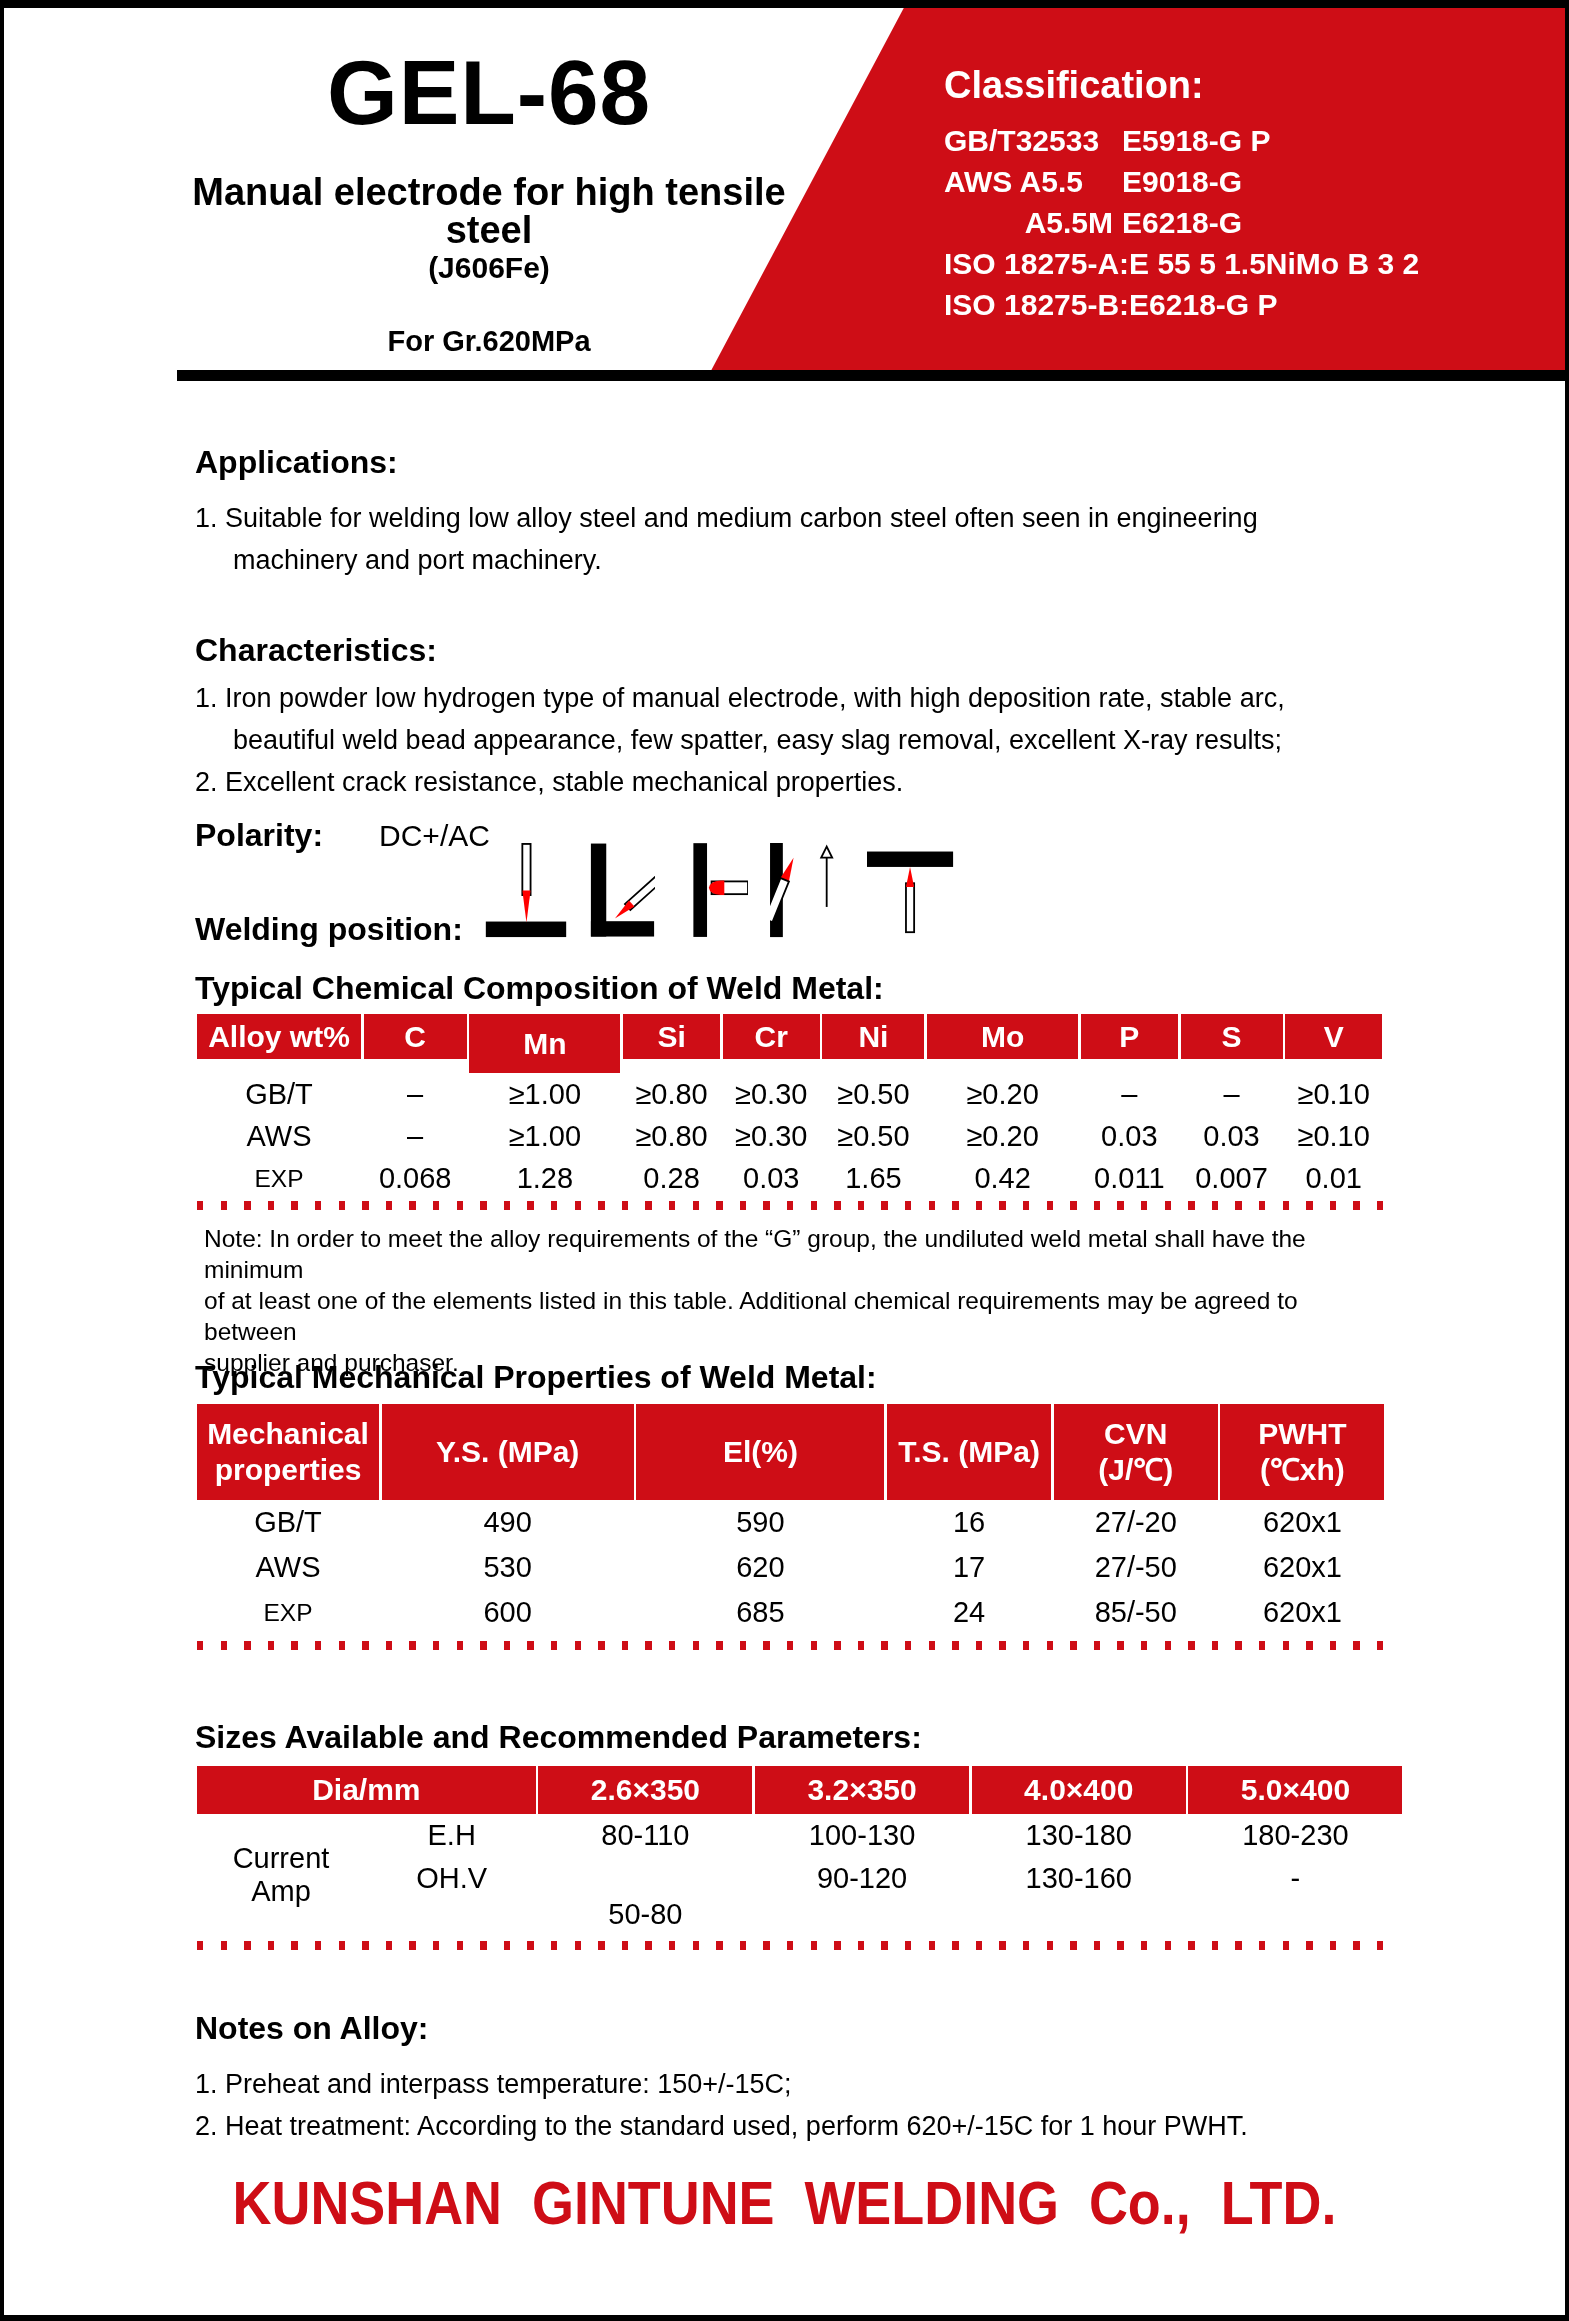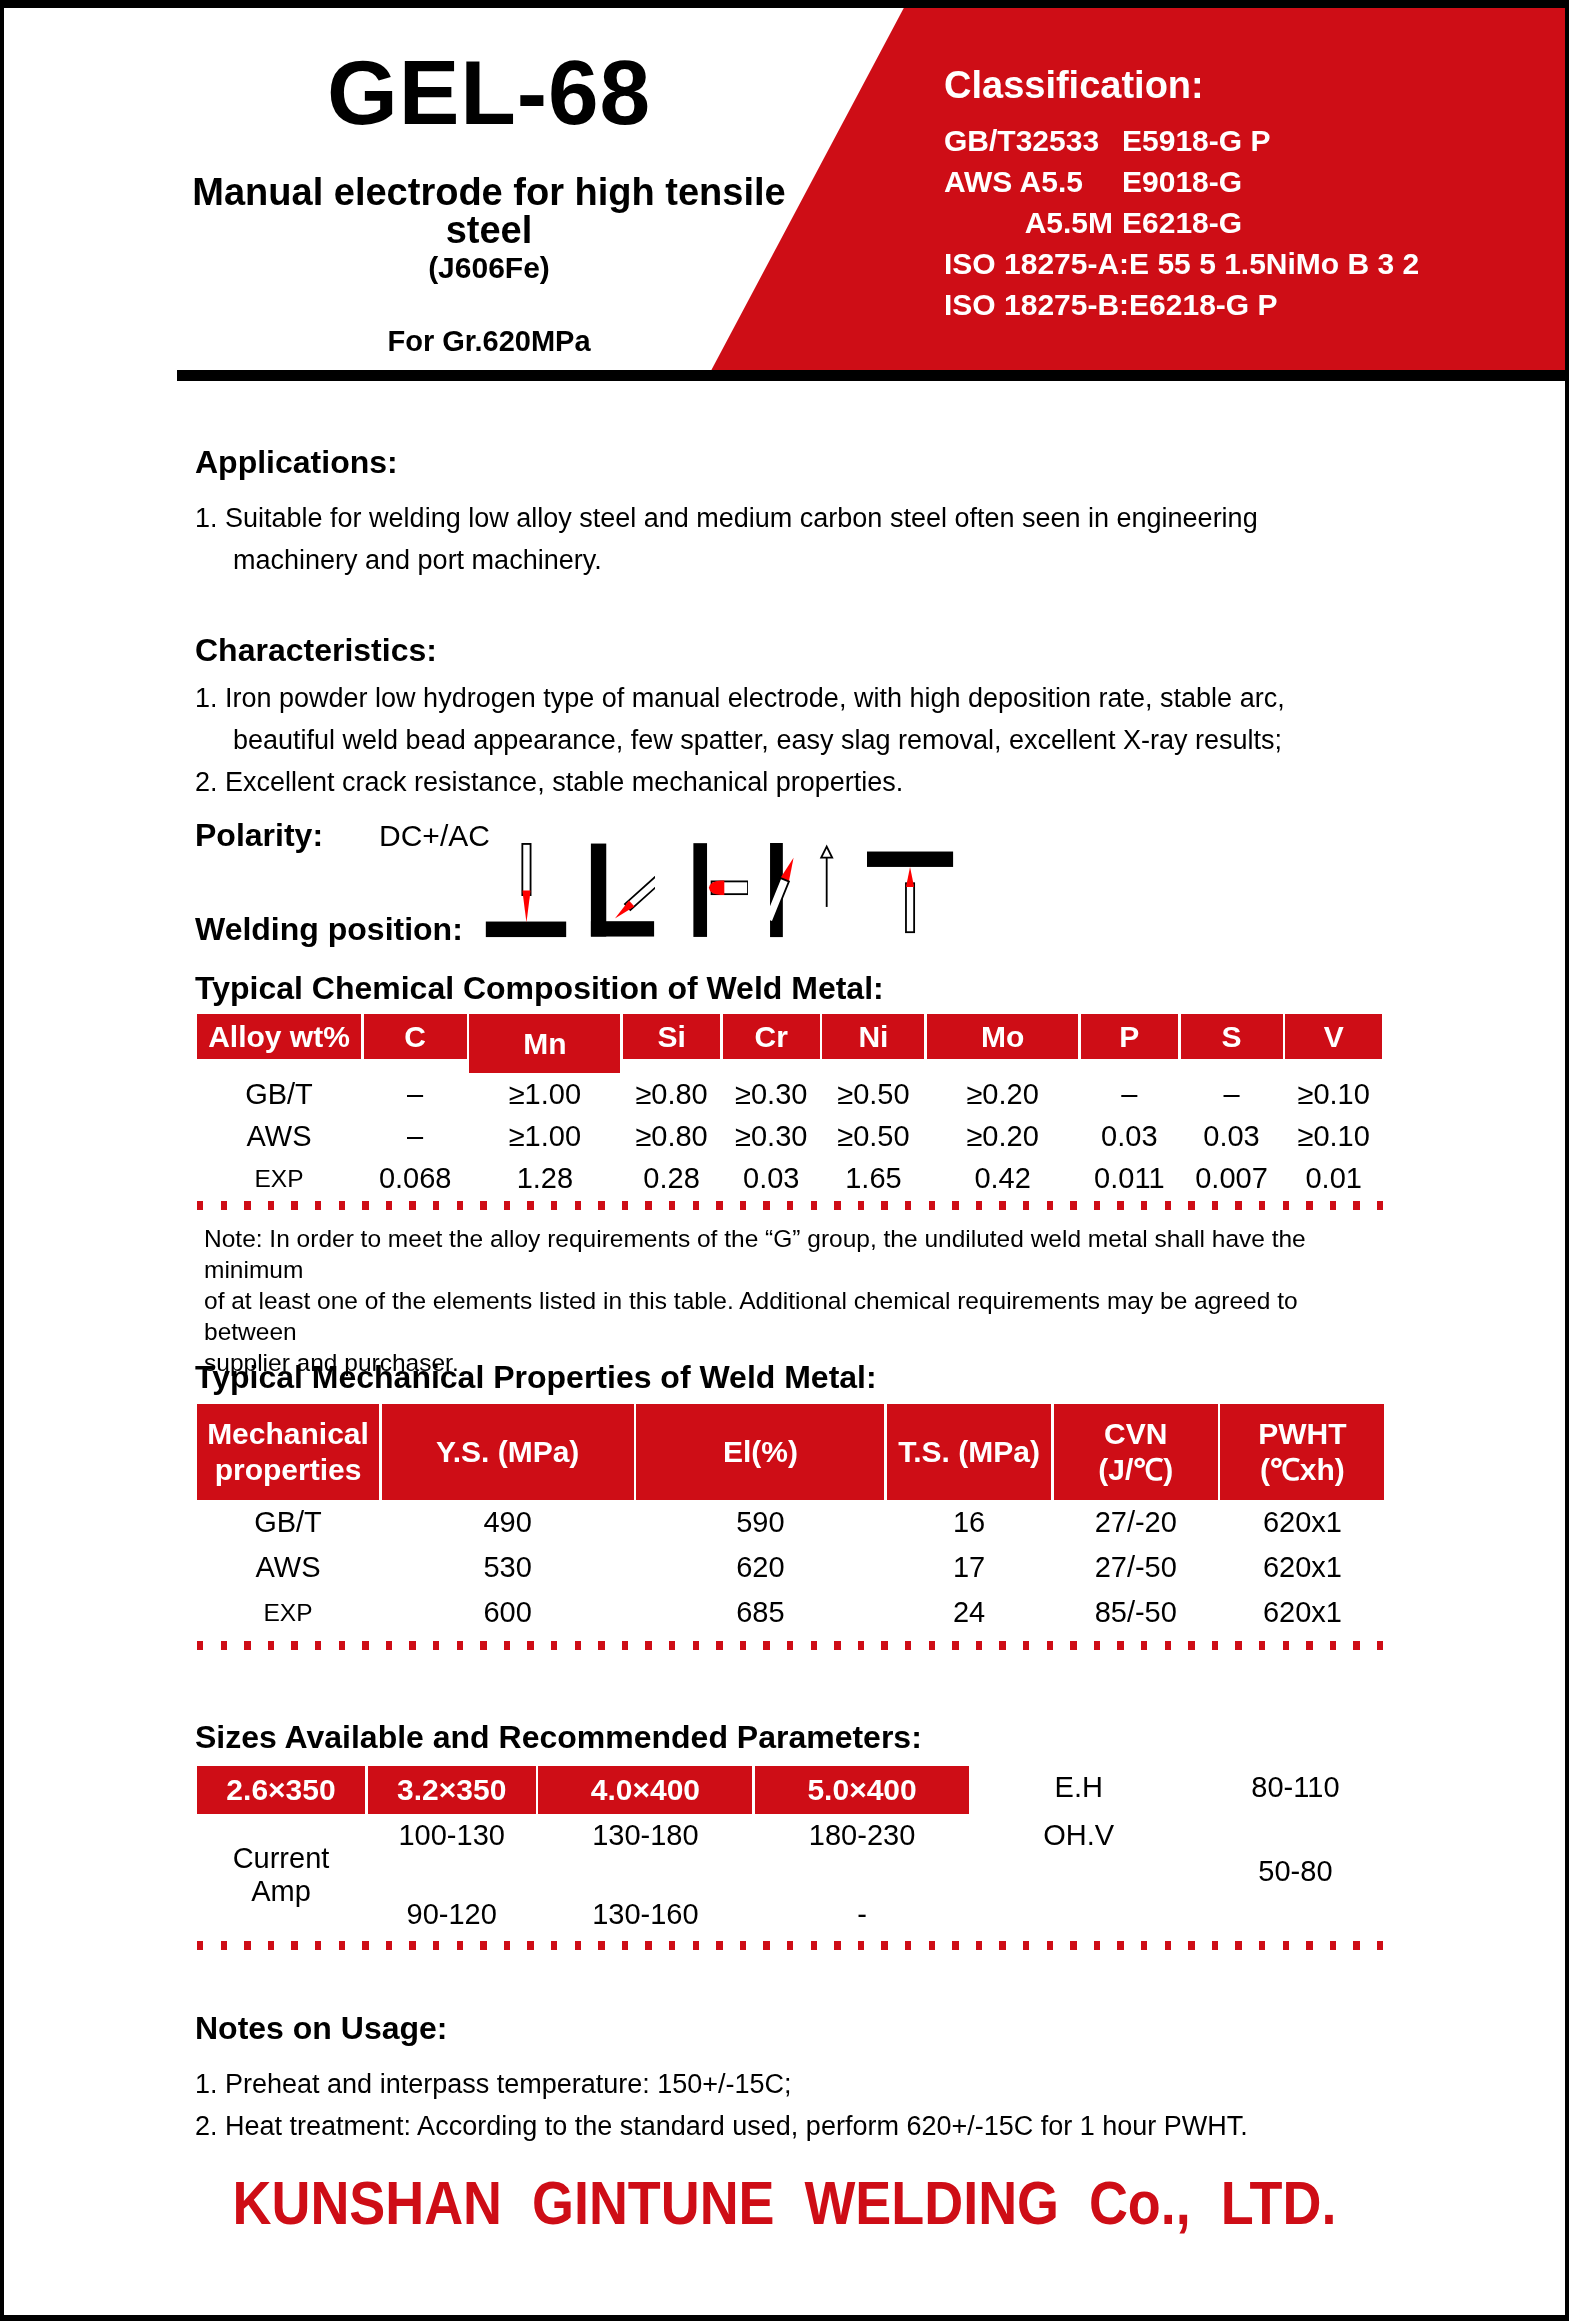--- a/index.html
+++ b/index.html
@@ -221,40 +221,41 @@
       <div class="td" style="height: 45px;">600</div>
       <div class="td" style="height: 45px;">685</div>
       <div class="td" style="height: 45px;">24</div>
       <div class="td" style="height: 45px;">85/-50</div>
       <div class="td" style="height: 45px;">620x1</div>
     </div>
   <div class="dotted" style="top:1633px"></div>
 
   <h2 class="sec-heading" style="top:1711px">Sizes Available and Recommended Parameters:</h2>
   <div class="grid-table" id="sizes-table" style="top:1758px; grid-template-columns:168px 168px 214px 214px 214px 214px;">
+      <div class="th" style="grid-column: 1 / span 2; height: 48px;">Dia/mm</div>
       <div class="th" style="height: 48px;">2.6×350</div>
       <div class="th" style="height: 48px;">3.2×350</div>
       <div class="th" style="height: 48px;">4.0×400</div>
       <div class="th" style="height: 48px;">5.0×400</div>
       <div class="td" style="grid-row: 2 / span 2;">Current
 Amp</div>
       <div class="td" style="height: 43px;">E.H</div>
       <div class="td" style="height: 43px;">80-110</div>
       <div class="td" style="height: 43px;">100-130</div>
       <div class="td" style="height: 43px;">130-180</div>
       <div class="td" style="height: 43px;">180-230</div>
       <div class="td" style="height: 43px;">OH.V</div>
       <div class="td" style="height: 43px; margin-top: 36px;">50-80</div>
       <div class="td" style="height: 43px;">90-120</div>
       <div class="td" style="height: 43px;">130-160</div>
       <div class="td" style="height: 43px;">-</div>
     </div>
   <div class="dotted" style="top:1933px"></div>
 
-  <h2 class="sec-heading" style="top:2002px">Notes on Usage:</h2>
+  <h2 class="sec-heading" style="top:2002px">Notes on Alloy:</h2>
   <div class="body-text" style="top:2055px" id="usage-lines">
       <div class="body-line">1.  Preheat and interpass temperature: 150+/-15C;</div>
       <div class="body-line">2.  Heat treatment: According to the standard used, perform 620+/-15C for 1 hour PWHT.</div>
     </div>
 
   <div class="company-footer">KUNSHAN  GINTUNE  WELDING  Co.,  LTD.</div>
 
 </div>
 
 

